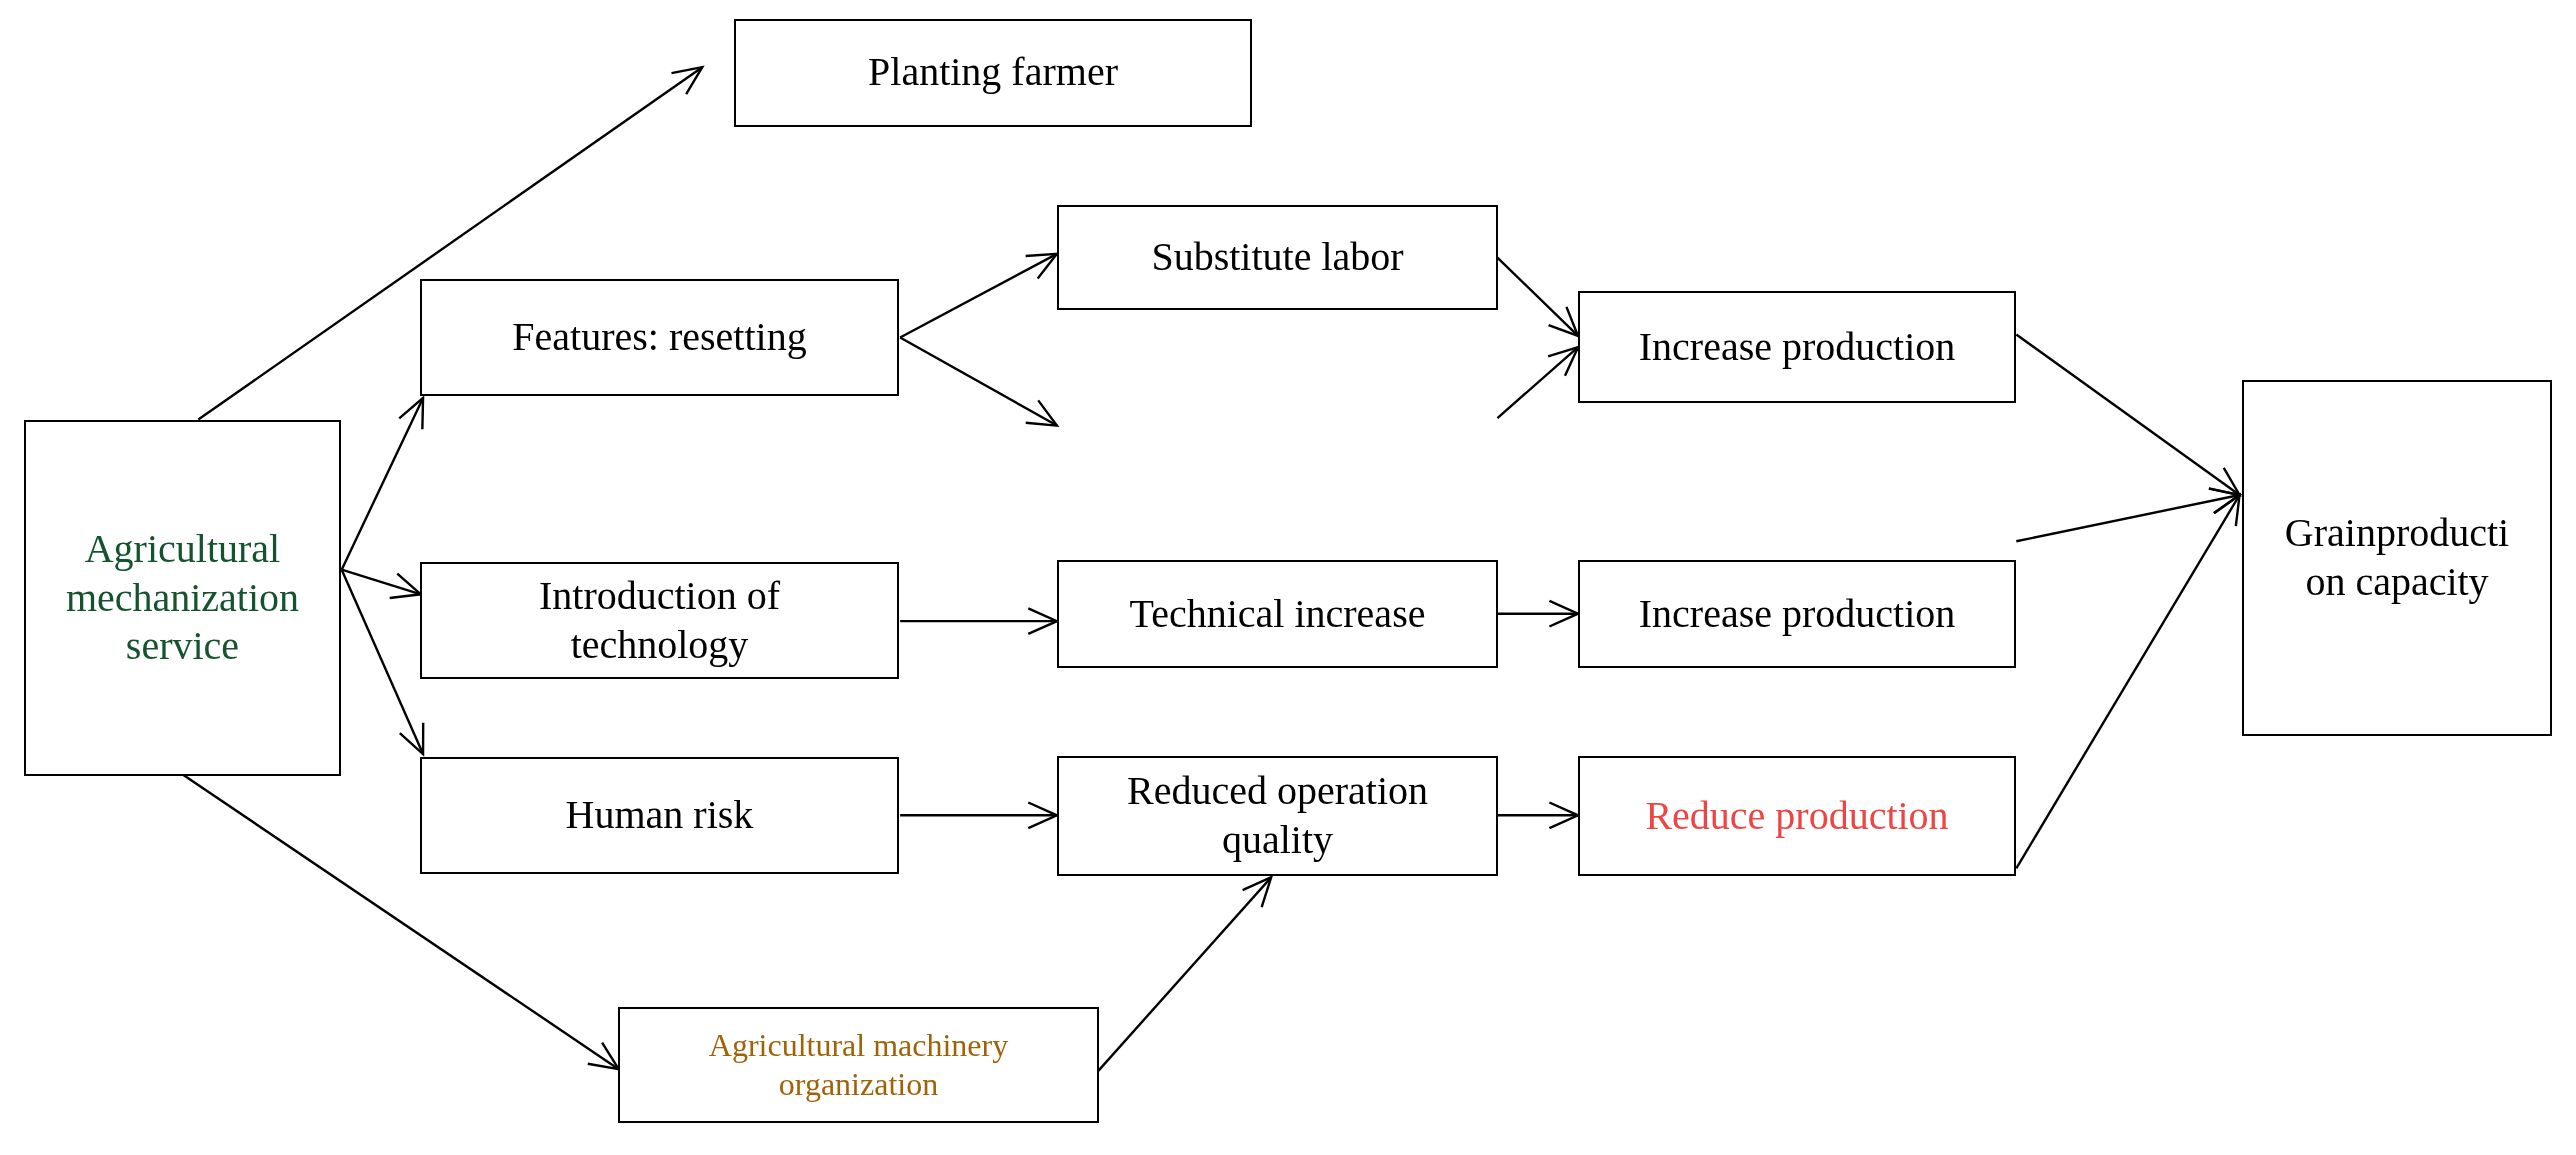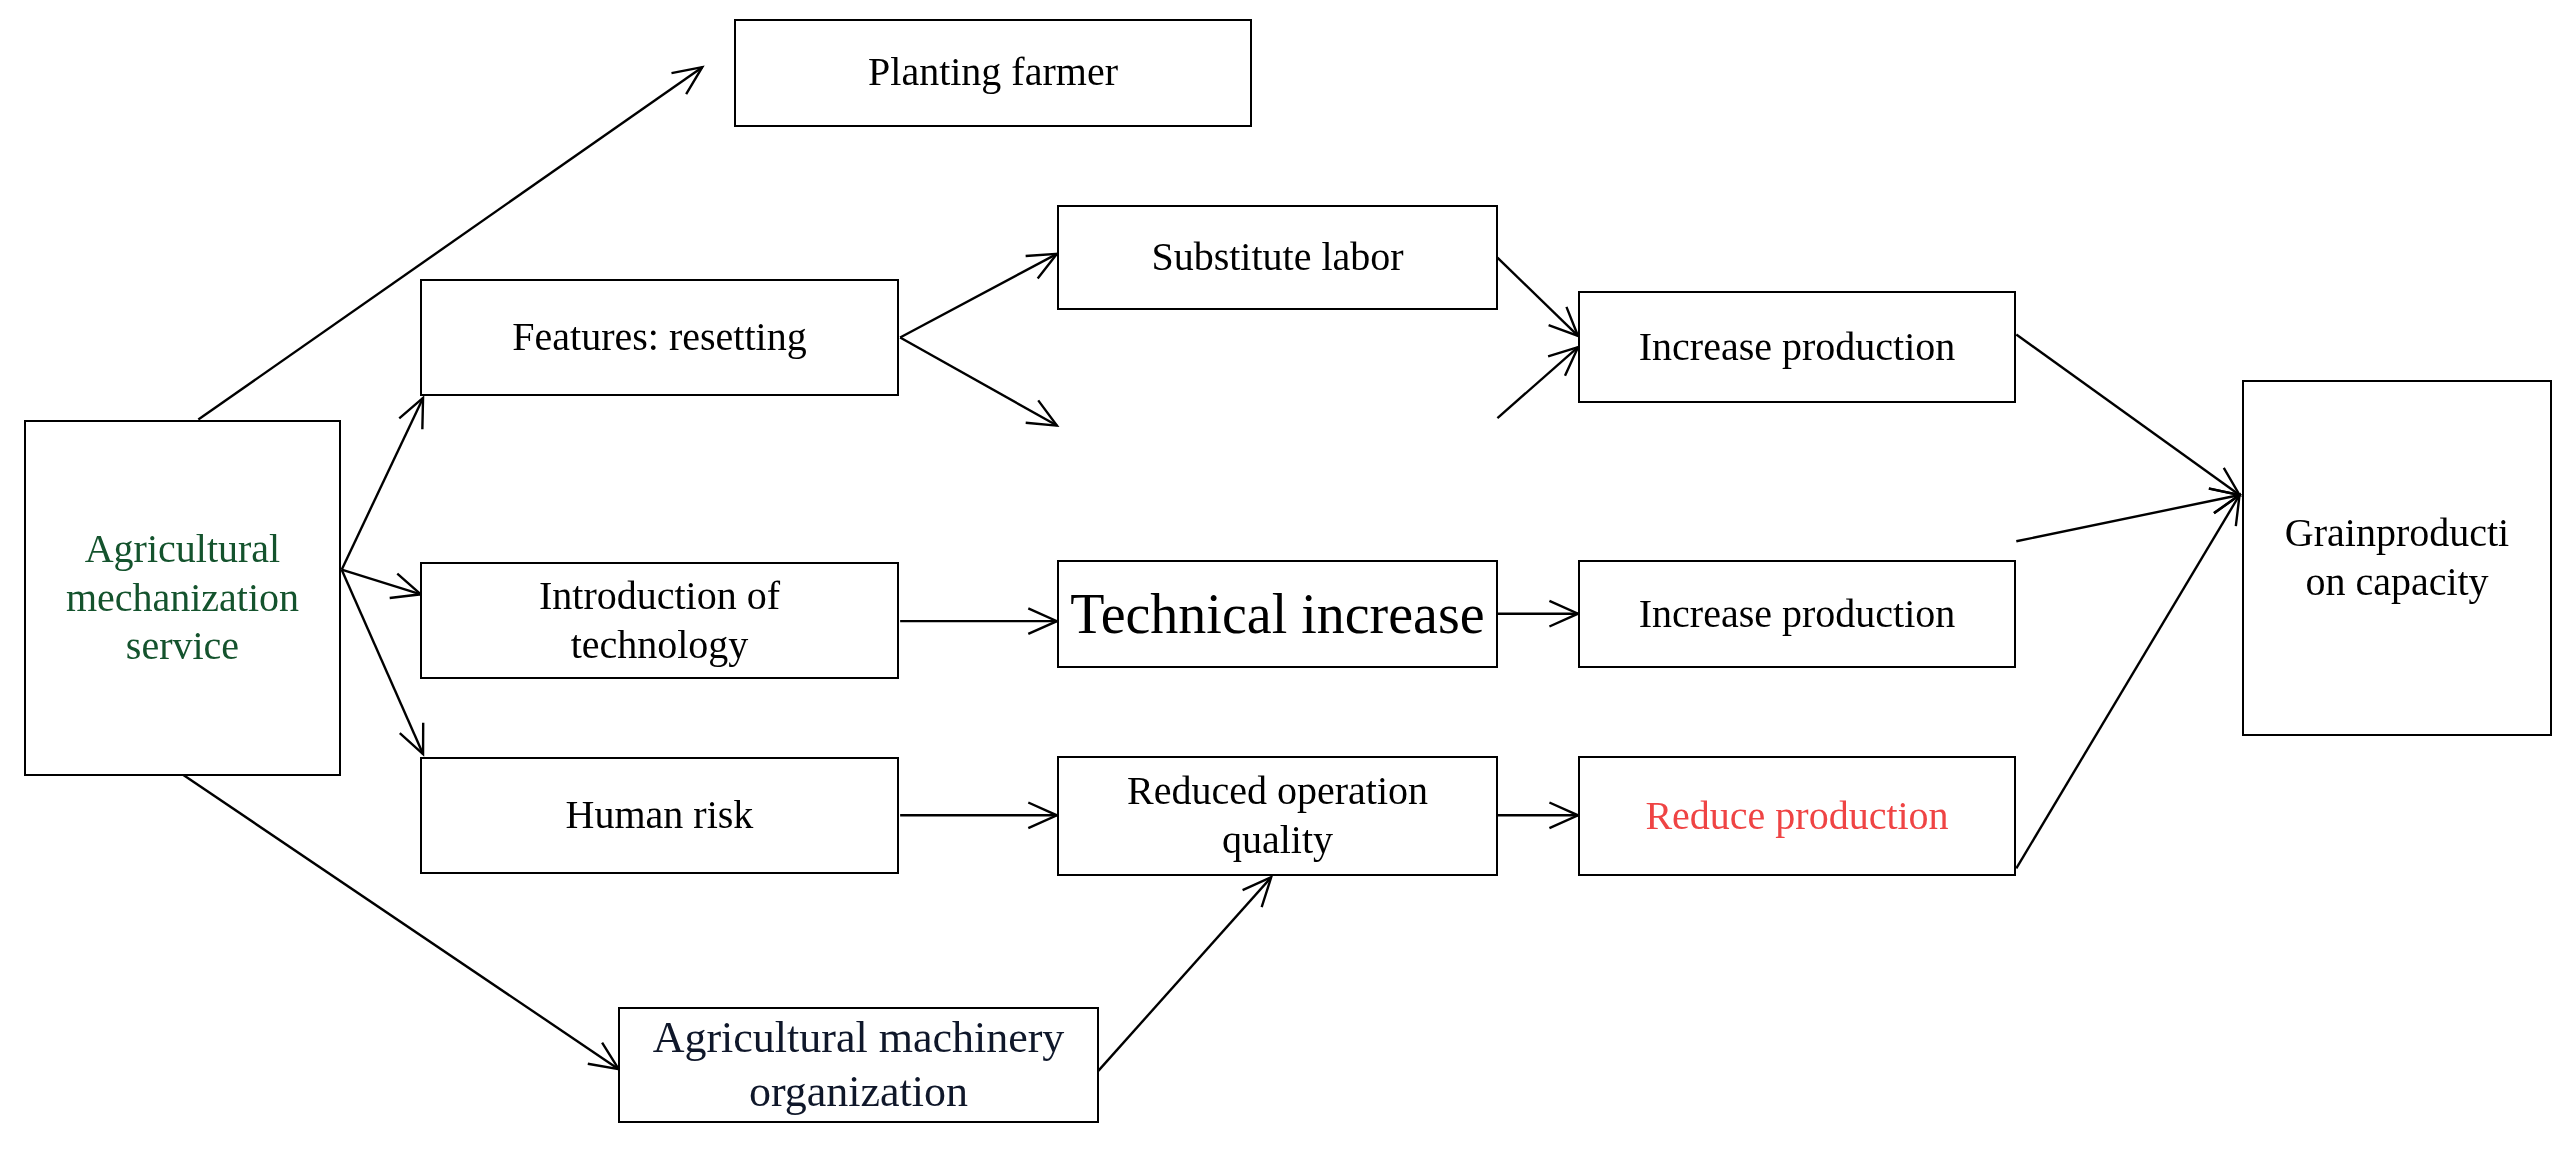--- a/index.html
+++ b/index.html
@@ -134,37 +134,37 @@
       <span class="lbl fs-big" style="font-size: 40px; color: rgb(0, 0, 0);">Substitute labor</span>
     </div>
     <div class="node" style="left: 1578px; top: 291px; width: 438px; height: 112px; border-color: rgb(0, 0, 0); background: rgb(255, 255, 255);">
       <span class="lbl fs-big" style="font-size: 40px; color: rgb(0, 0, 0);">Increase production</span>
     </div>
     <div class="node" style="left: 420px; top: 562px; width: 479px; height: 117px; border-color: rgb(0, 0, 0); background: rgb(255, 255, 255);">
       <span class="lbl fs-big" style="font-size: 40px; color: rgb(0, 0, 0);">Introduction of
 technology</span>
     </div>
     <div class="node" style="left: 1057px; top: 560px; width: 441px; height: 108px; border-color: rgb(0, 0, 0); background: rgb(255, 255, 255);">
-      <span class="lbl fs-big" style="font-size: 56px; color: rgb(0, 0, 0);">Technical increase</span>
+      <span class="lbl fs-big" style="font-size: 40px; color: rgb(0, 0, 0);">Technical increase</span>
     </div>
     <div class="node" style="left: 1578px; top: 560px; width: 438px; height: 108px; border-color: rgb(0, 0, 0); background: rgb(255, 255, 255);">
       <span class="lbl fs-big" style="font-size: 40px; color: rgb(0, 0, 0);">Increase production</span>
     </div>
     <div class="node" style="left: 420px; top: 757px; width: 479px; height: 117px; border-color: rgb(0, 0, 0); background: rgb(255, 255, 255);">
       <span class="lbl fs-big" style="font-size: 40px; color: rgb(0, 0, 0);">Human risk</span>
     </div>
     <div class="node" style="left: 1057px; top: 756px; width: 441px; height: 120px; border-color: rgb(0, 0, 0); background: rgb(255, 255, 255);">
       <span class="lbl fs-big" style="font-size: 40px; color: rgb(0, 0, 0);">Reduced operation
 quality</span>
     </div>
     <div class="node" style="left: 1578px; top: 756px; width: 438px; height: 120px; border-color: rgb(0, 0, 0); background: rgb(255, 255, 255);">
       <span class="lbl fs-big" style="font-size: 40px; color: #ef4444;">Reduce production</span>
     </div>
     <div class="node" style="left: 618px; top: 1007px; width: 481px; height: 116px; border-color: rgb(0, 0, 0); background: rgb(255, 255, 255);">
-      <span class="lbl fs-big" style="font-size: 44px; color: #0f172a;">Agricultural machinery
+      <span class="lbl fs-big" style="font-size: 32px; color: #a16207;">Agricultural machinery
 organization</span>
     </div>
     <div class="node" style="left: 2242px; top: 380px; width: 310px; height: 356px; border-color: rgb(0, 0, 0); background: rgb(255, 255, 255);">
       <span class="lbl fs-big" style="font-size: 40px; color: rgb(0, 0, 0);">Grainproducti
 on capacity</span>
     </div>
   </div>
 
 
 </body></html>

